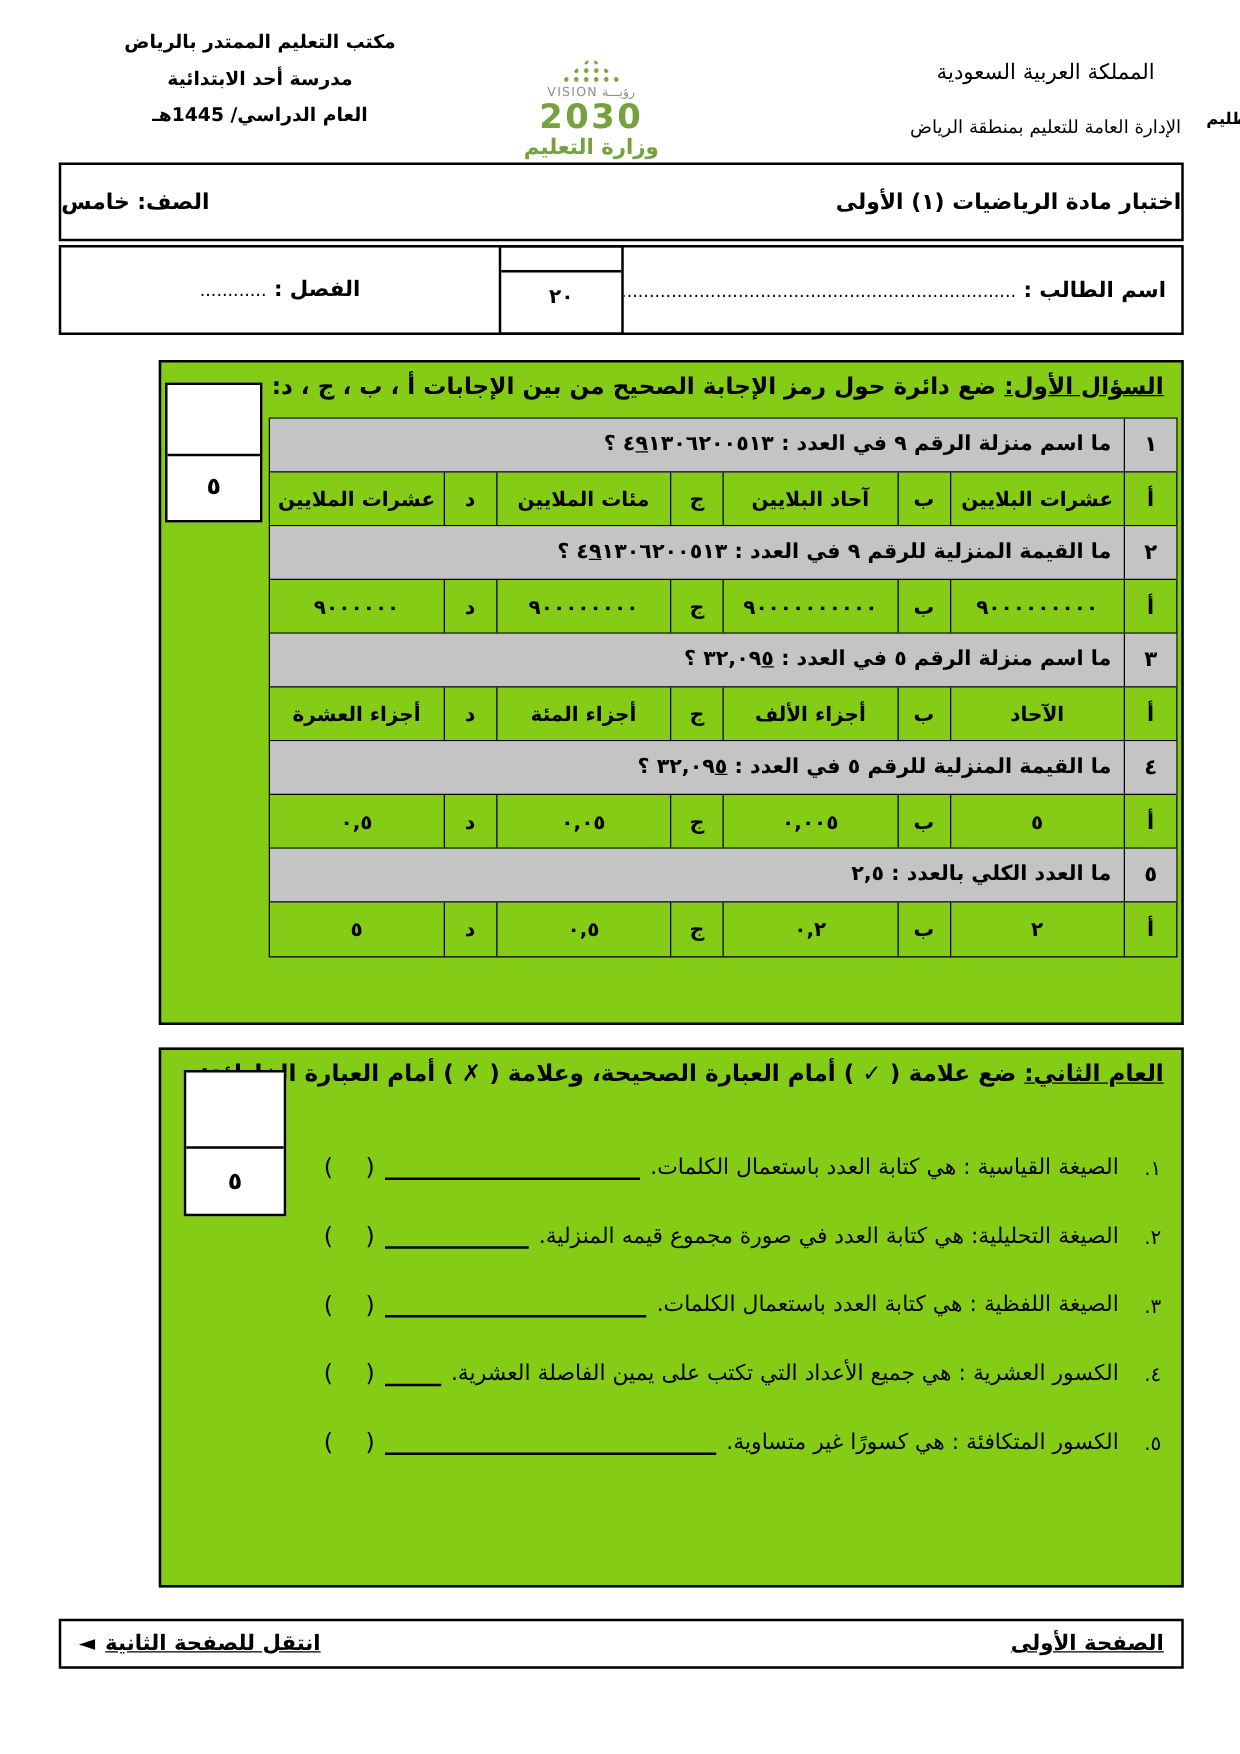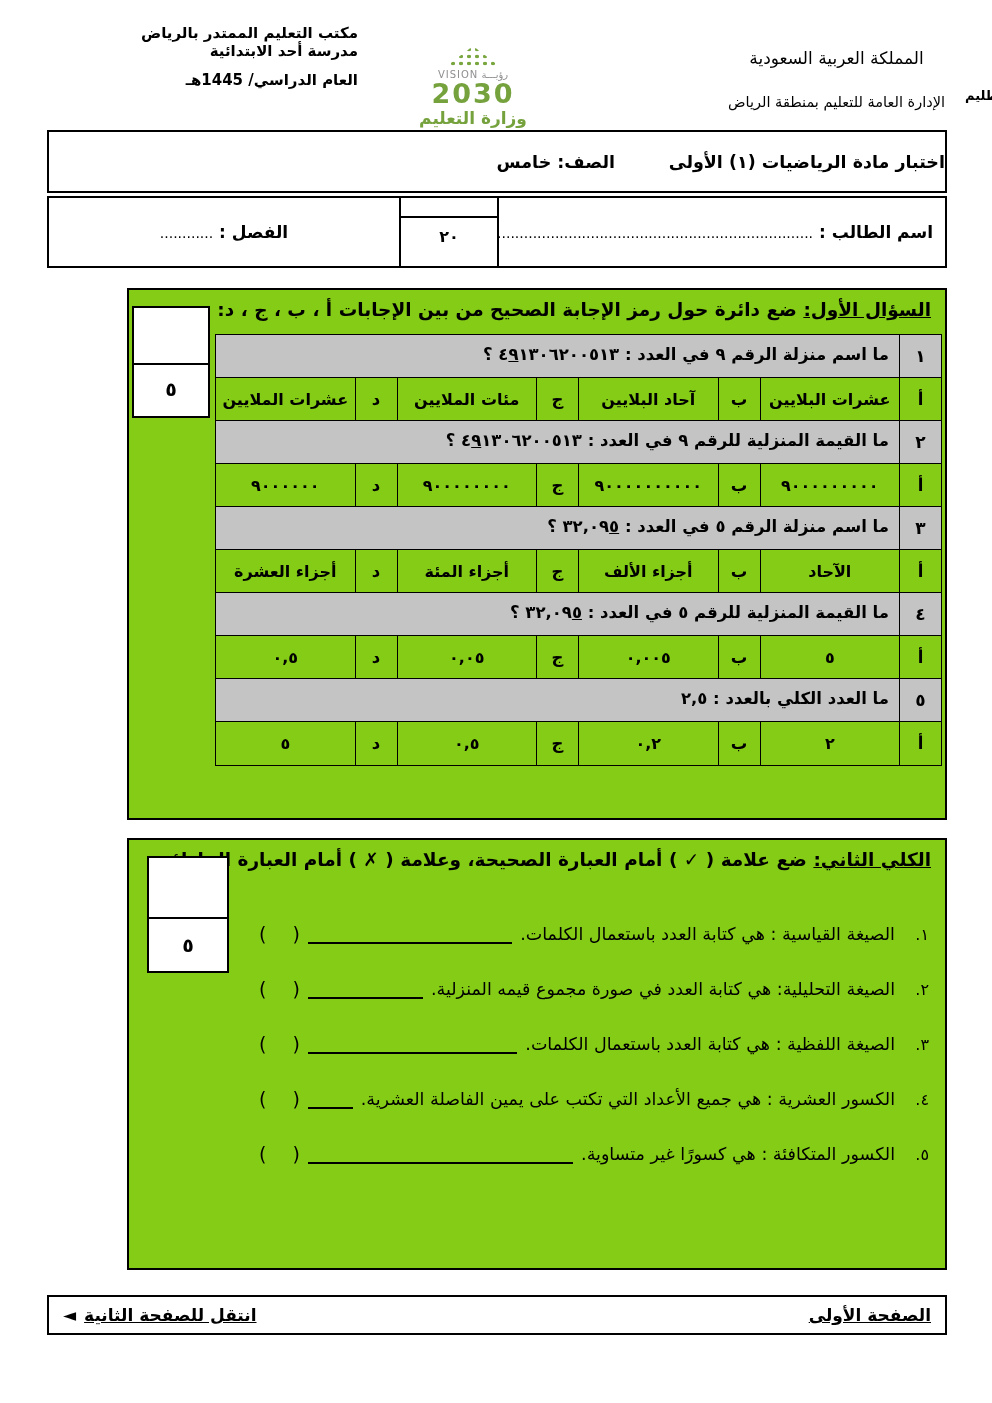--- a/index.html
+++ b/index.html
@@ -5,38 +5,38 @@
   * { margin:0; padding:0; box-sizing:border-box; }
   body { background:#ffffff; }
   .page { position:relative; width:992px; height:1403px; margin:0 auto; background:#fff;
           font-family:"DejaVu Sans", sans-serif; direction:rtl; color:#000; overflow:hidden; }
   .u { text-decoration:underline; }
 
   
   .hdr-right { position:absolute; top:48px; right:28px; width:255px; text-align:center; }
   .hdr-right .l1 { font-size:17px; }
   .hdr-right .l2 { font-size:14.5px; margin-top:26px; }
-  .hdr-left { position:absolute; top:24px; left:58px; width:300px; text-align:right; font-weight:bold; }
+  .hdr-left { position:absolute; top:24px; left:58px; width:300px; text-align:center; font-weight:bold; }
   .hdr-left div { font-size:15px; }
-  .hdr-left .l2 { }
+  .hdr-left .l2 { margin-top:12px; }
   .hdr-left .l3 { margin-top:11px; }
   .logo { position:absolute; top:46px; left:398px; width:150px; text-align:center; }
   .logo-dots { width:96px; height:22px; margin:0 auto 1px;
      background:radial-gradient(circle,#79a63f 1.7px,transparent 2.1px); background-size:8px 7px;
      clip-path:polygon(20% 100%,50% 0,80% 100%); }
   .logo-vision { font-size:10px; color:#8f8f8f; letter-spacing:1px; }
   .logo-year { font-size:27px; font-weight:bold; color:#76a23e; letter-spacing:2px; line-height:1; direction:ltr; }
   .logo-ministry { font-size:17px; font-weight:bold; color:#76a23e; margin-top:1px; }
   .edge-text { position:absolute; top:88px; right:-6px; font-size:13px; font-weight:bold; }
 
   
   .info-row { position:absolute; right:45px; width:900px; border:2.5px solid #000; display:flex; align-items:center; background:#fff; }
   .info-row1 { top:130px; height:63px; font-weight:bold; font-size:17.5px; }
   .cell-title { flex:0 0 330px; text-align:right; padding-right:0; }
-  .cell-grade { flex:1; text-align:right; }
+  .cell-grade { flex:1; text-align:left; }
   .cell-sem { flex:0 0 235px; border-right:2.5px solid #000; align-self:stretch; display:flex; align-items:center; justify-content:center; }
   .info-row2 { top:196px; height:72px; font-size:17px; }
   .cell-name { flex:1; padding-right:12px; white-space:nowrap; overflow:hidden; font-weight:bold; }
   .dots { font-weight:normal; font-size:14px; letter-spacing:1.5px; }
   .score-box { flex:0 0 100px; height:72px; border:2.5px solid #000; }
   .score-box .top { height:20px; border-bottom:2.5px solid #000; }
   .score-box .val { height:36px; display:flex; align-items:center; justify-content:center; font-weight:bold; font-size:16px; }
   .cell-class { flex:0 0 350px; text-align:center; font-weight:bold; }
 
   
@@ -210,21 +210,21 @@
         <div class="ans-cell">٠,٥</div>
         <div class="letter-cell">د</div>
         <div class="ans-cell">٥</div>
       </div>
 
     </div>
   </section>
 
   <section class="sec sec2">
     <div class="sec-heading">
-      <span class="u">الكلي الثاني:</span><span> ضع علامة ( ✓ ) أمام العبارة الصحيحة، وعلامة ( ✗ ) أمام العبارة الخاطئة:</span>
+      <span class="u">العام الثاني:</span><span> ضع علامة ( ✓ ) أمام العبارة الصحيحة، وعلامة ( ✗ ) أمام العبارة الخاطئة:</span>
     </div>
 
     <div class="side-score ss2">
       <div class="top"></div>
       <div class="val">٥</div>
     </div>
 
     <div class="tf-list">
 
       <div class="tf-item">

